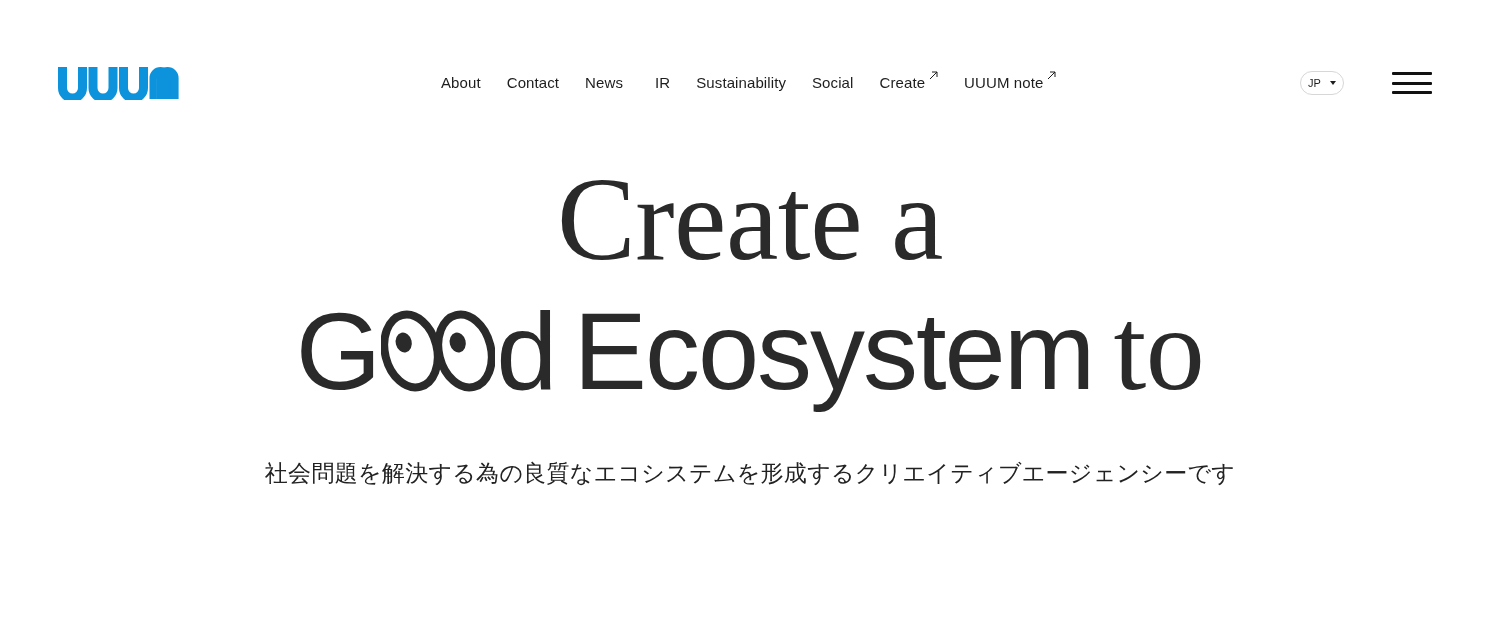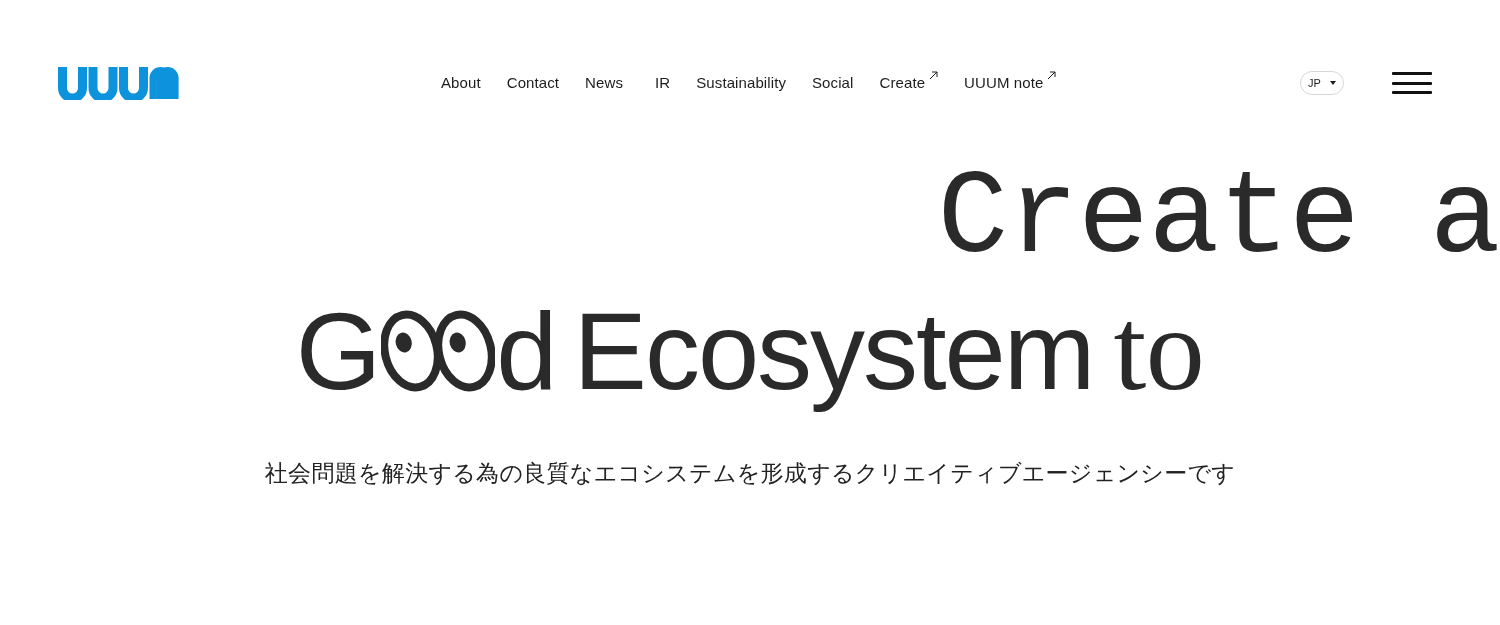--- a/index.html
+++ b/index.html
@@ -140,25 +140,24 @@
     font-weight: 400;
     letter-spacing: -0.5px;
   }
 
   .hl-line {
     display: block;
     white-space: nowrap;
   }
 
   .hl-line-1 {
-    font-family: Liberation Mono, monospace;
+    font-family: Liberation Serif, serif;
     font-size: 118px;
     line-height: 112px;
     margin-top: 30px;
-    text-align: right;
   }
 
   .hl-line-2 {
     font-size: 118px;
     line-height: 112px;
     margin-top: 16px;
   }
   .hl-line-3 {
     font-family: "Liberation Serif", serif;
     font-size: 118px;

